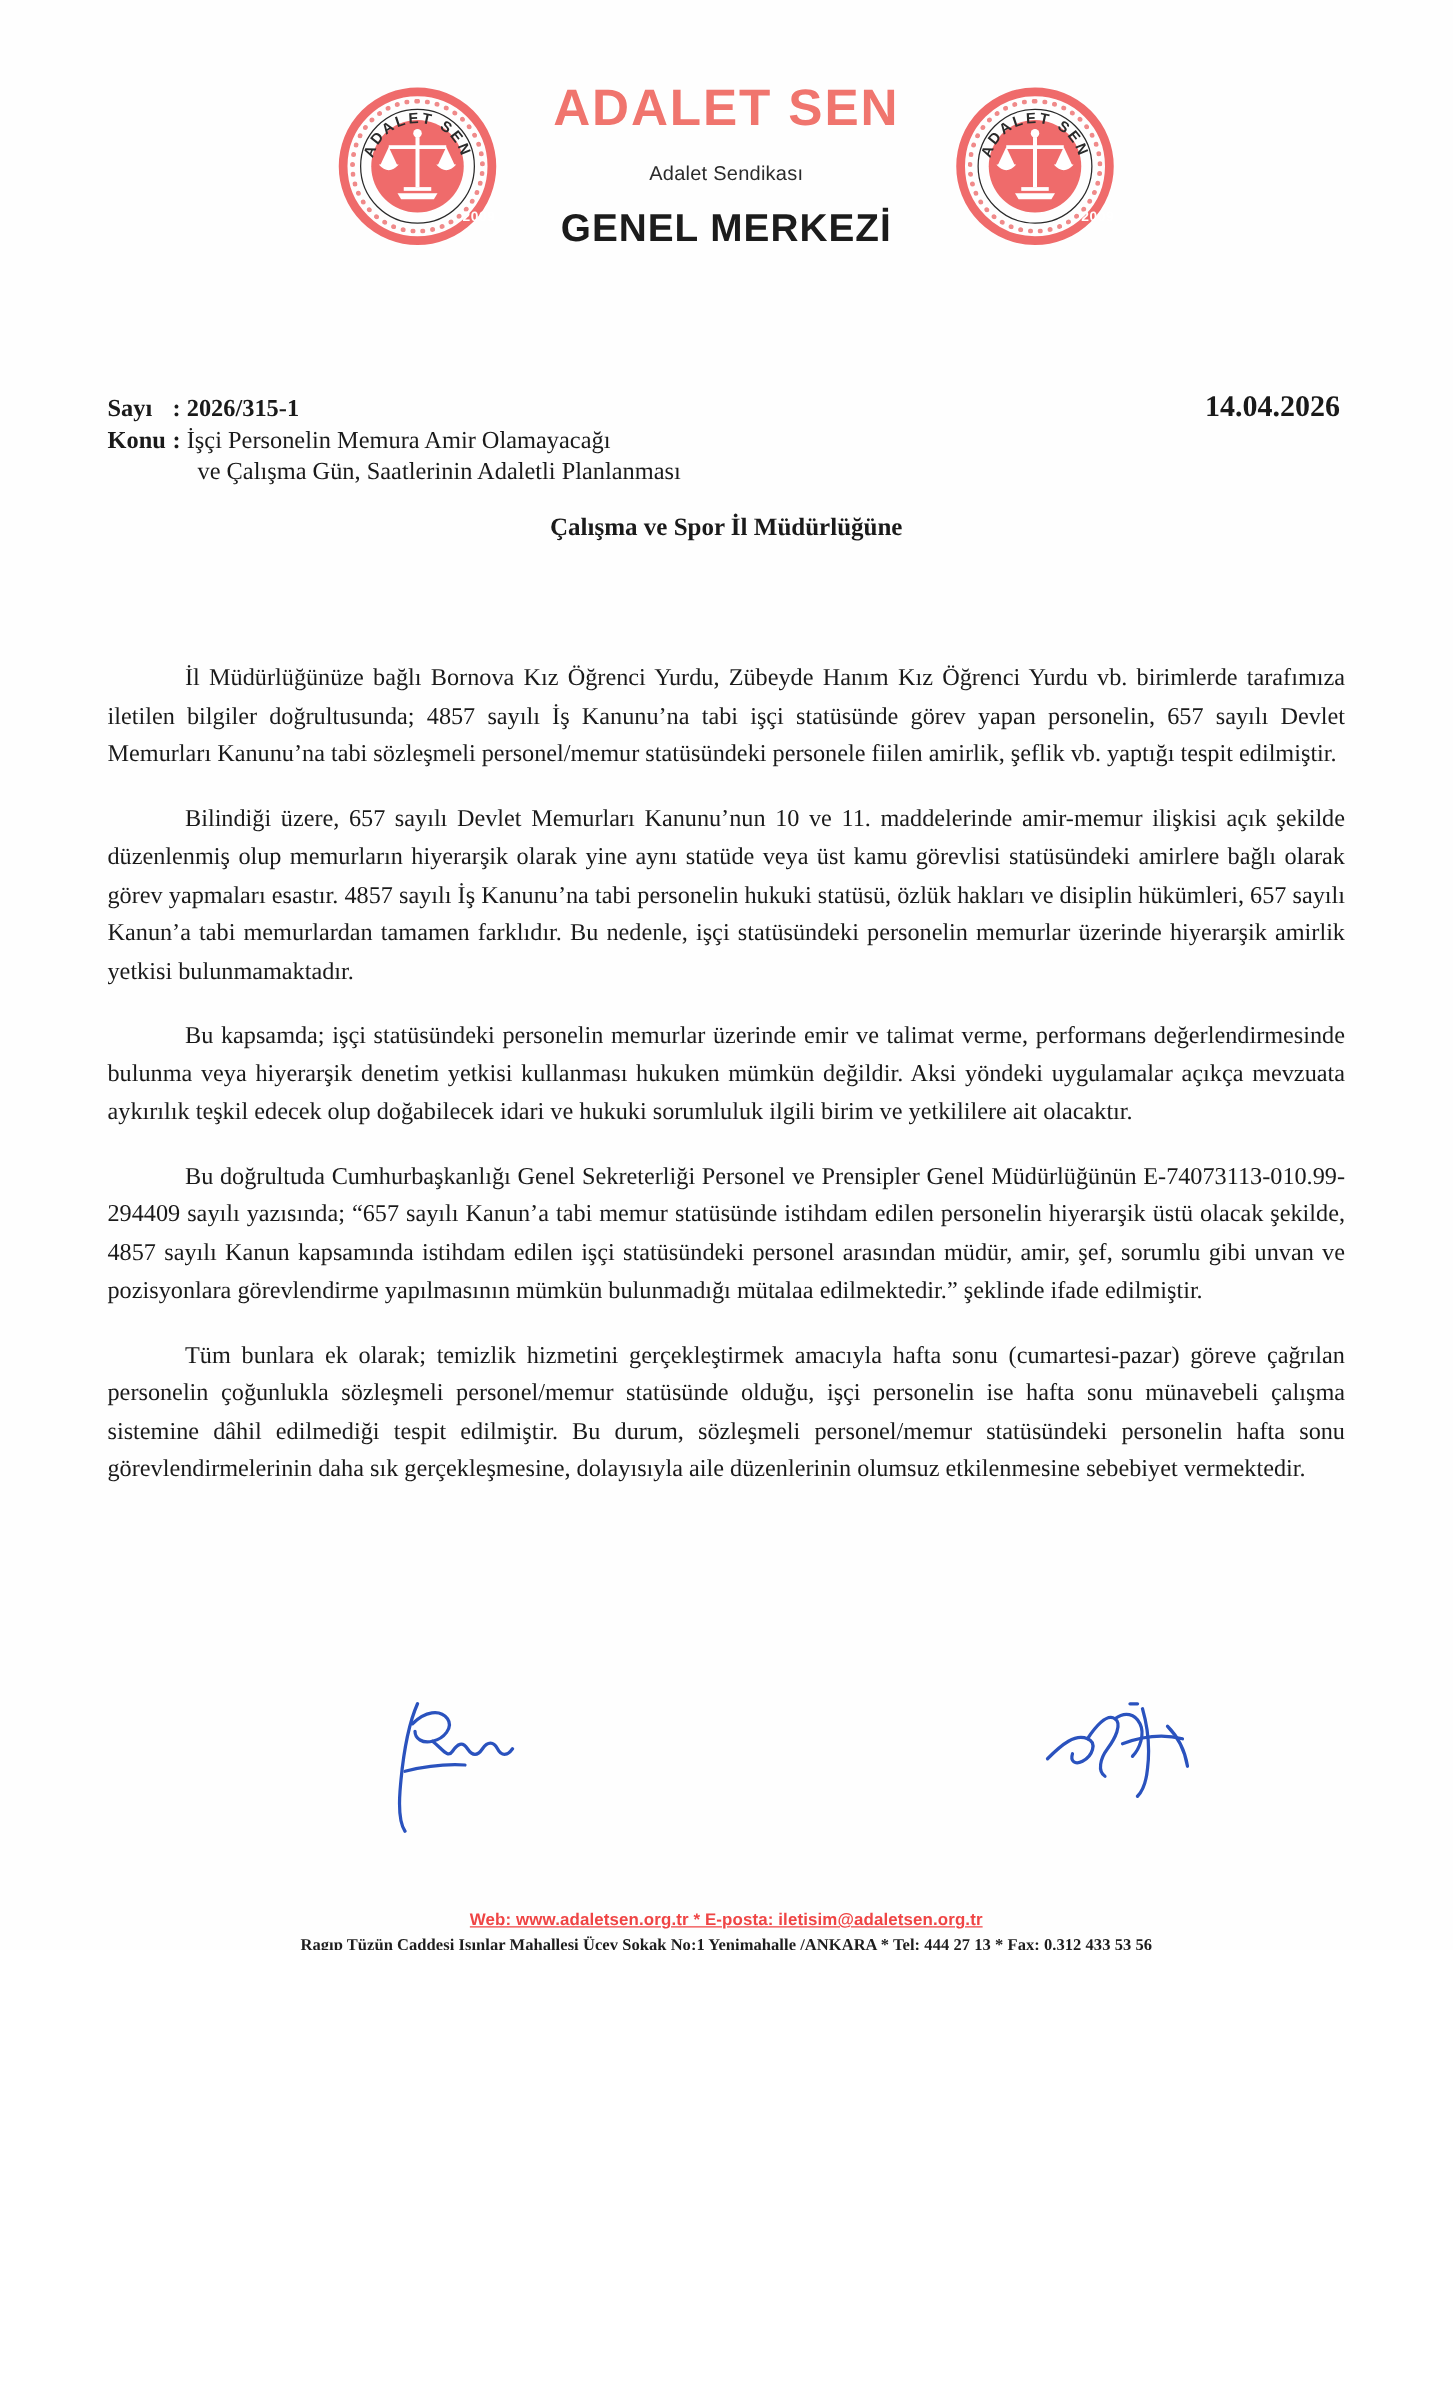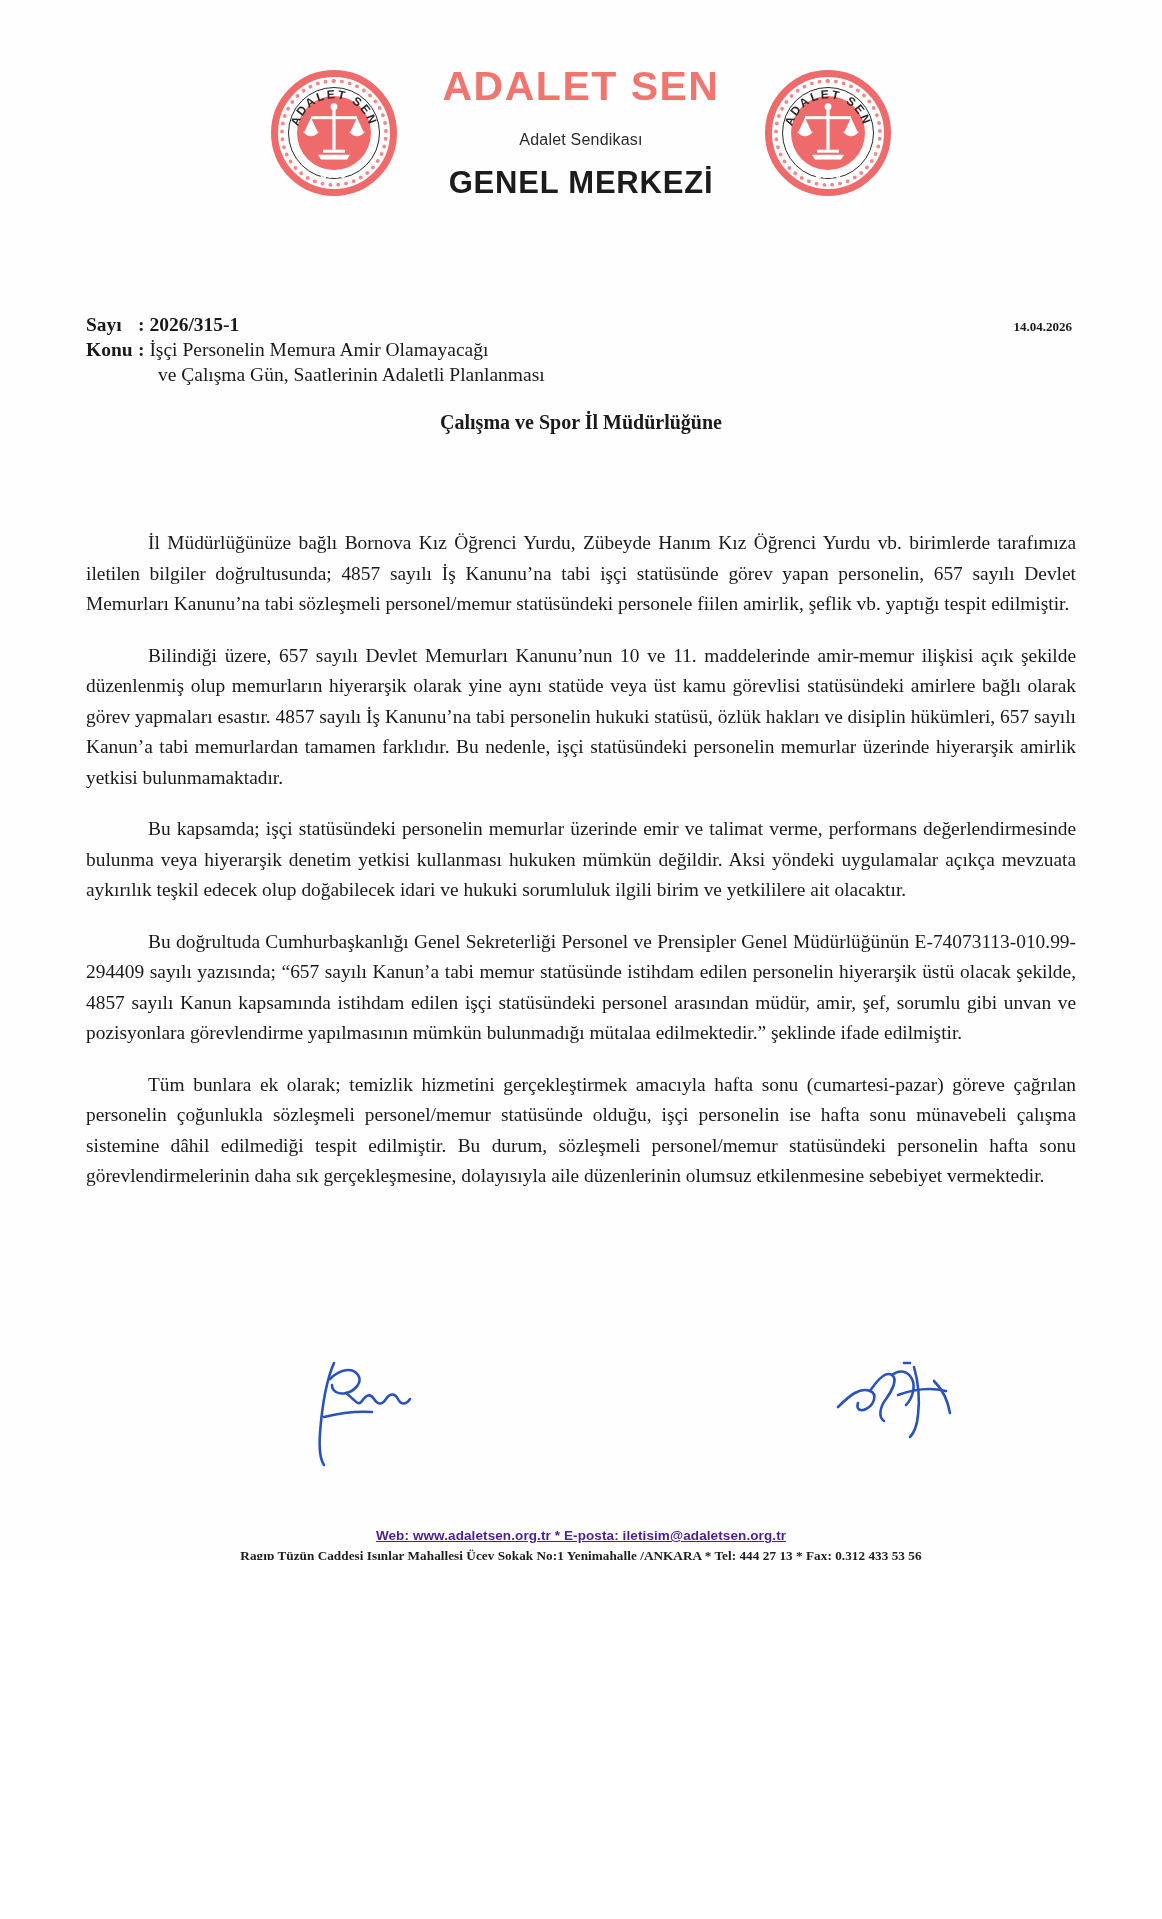--- a/index.html
+++ b/index.html
@@ -85,21 +85,21 @@
     font-size: 12.5px;
     font-weight: 700;
     letter-spacing: 2.2px;
     fill: #2a2a2a;
   }
   .seal .year {
     position: absolute;
     left: 0;
     right: 0;
     bottom: 16px;
-    text-align: center;
+    text-align: right;
     font-family: "Liberation Sans", sans-serif;
     font-size: 11px;
     font-weight: 700;
     color: #ffffff;
     letter-spacing: 0.5px;
     margin-top: 48px;
   }
   .seal .scales {
     position: absolute;
     left: 50%;
@@ -162,21 +162,21 @@
     display: inline-block;
     min-width: 52px;
   }
   .meta-colon {
     font-weight: 700;
   }
   .meta-cont {
     padding-left: 72px;
   }
   .meta-date {
-    font-size: 13px;
+    font-size: 24px;
     font-weight: 700;
     line-height: 25px;
     white-space: nowrap;
     padding-right: 4px;
     margin-top: 34px;
   }
 
   
   .addressee {
     position: absolute;
@@ -229,21 +229,21 @@
   .footer {
     position: absolute;
     top: 1528px;
     left: 0;
     width: 1162px;
     text-align: center;
   }
   .footer-web {
     font-family: "Liberation Sans", sans-serif;
     font-size: 13.5px;
-    color: #4c1d95;
+    color: #ef4444;
     text-decoration: underline;
     font-weight: 600;
     letter-spacing: 0.1px;
   }
   .footer-addr {
     font-family: Liberation Serif, serif;
     font-size: 13.2px;
     color: #1d1d1d;
     font-weight: 700;
     margin-top: 5px;

